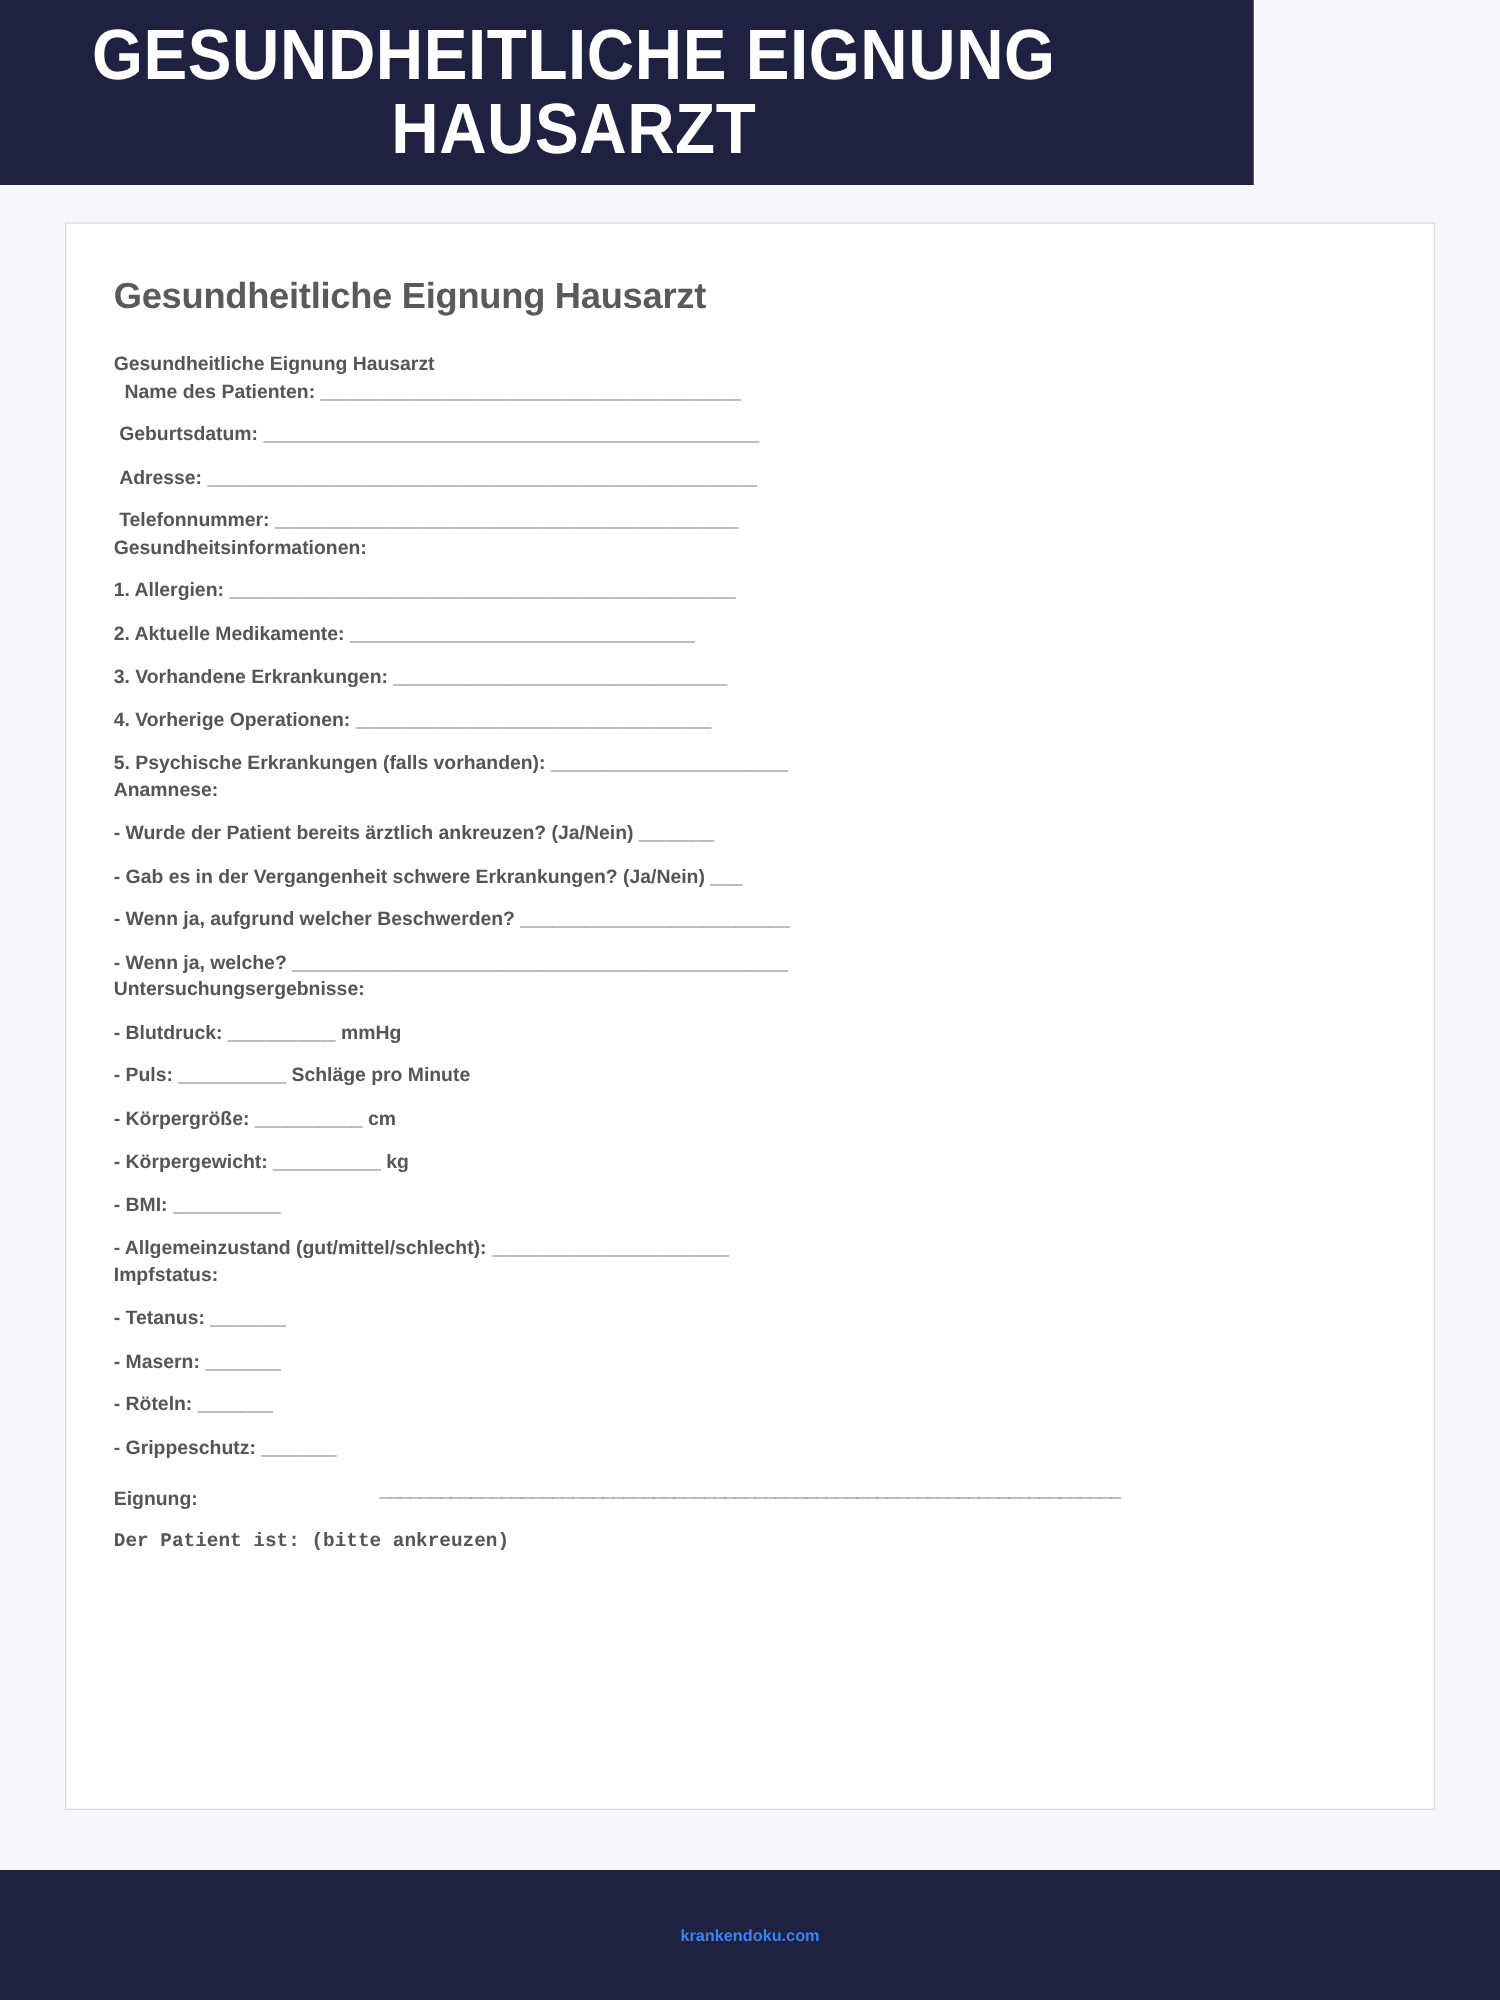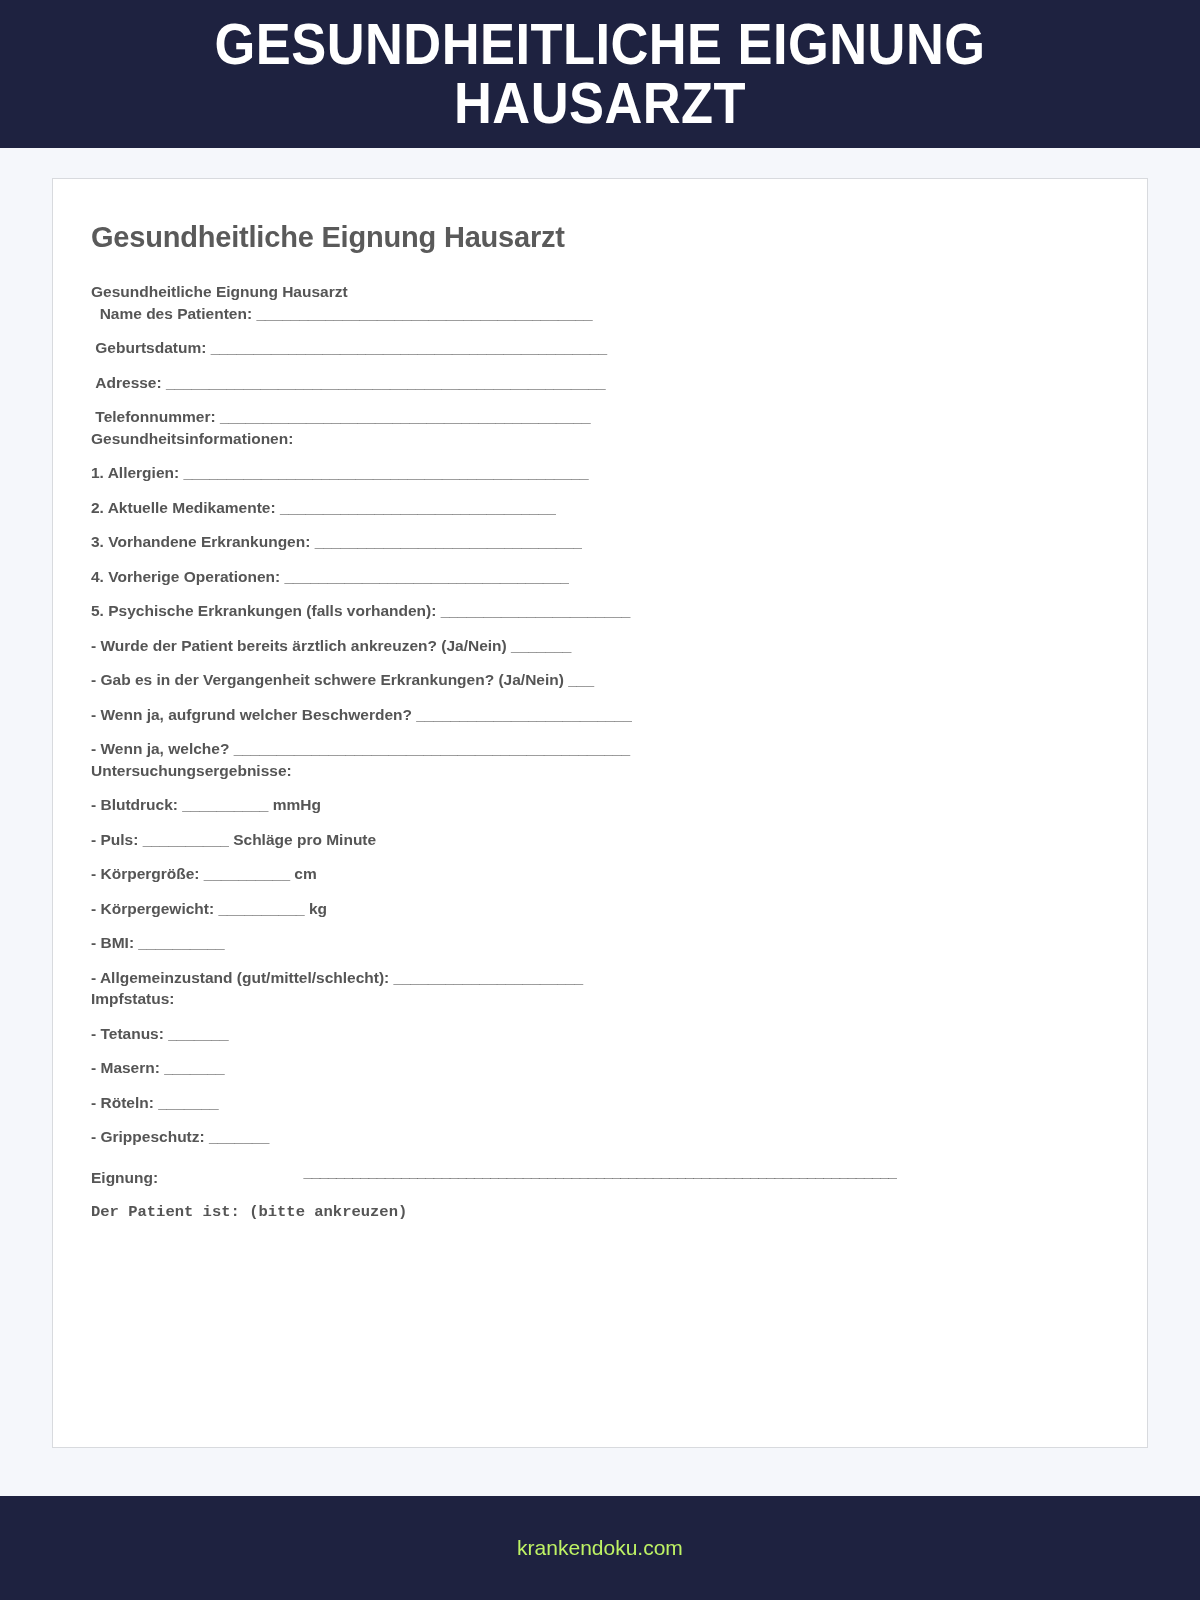--- a/index.html
+++ b/index.html
@@ -10,26 +10,26 @@
     width: 1200px;
     height: 1600px;
     background: #f5f7fb;
     font-family: "Liberation Sans", sans-serif;
     overflow: hidden;
   }
 
   
   .banner {
     background: #1e2240;
-    width: 1200px;
+    width: 1003px;
     height: 148px;
     box-sizing: border-box;
     display: flex;
     align-items: center;
-    justify-content: center;
+    justify-content: flex-start;
     padding: 0 40px;
   }
   .banner-title {
     color: #ffffff;
     font-family: "Liberation Sans Narrow", "Liberation Sans", sans-serif;
     font-weight: bold;
     font-size: 57px;
     line-height: 1.03;
     text-align: center;
     letter-spacing: 0.5px;
@@ -101,23 +101,23 @@
   
   .footer {
     background: #1e2240;
     width: 1200px;
     height: 104px;
     display: flex;
     align-items: center;
     justify-content: center;
   }
   .footer-text {
-    color: #bef264;
-    font-size: 21px;
-    font-weight: normal;
+    color: #3b82f6;
+    font-size: 13px;
+    font-weight: bold;
   }
 </style>
 </head>
 <body>
 
 <div class="banner">
   <h1 class="banner-title">GESUNDHEITLICHE EIGNUNG
 HAUSARZT</h1>
 </div>
 
@@ -134,20 +134,21 @@
       <div class="row"> Adresse: ___________________________________________________</div>
       <div class="row"> Telefonnummer: ___________________________________________</div>
 
       <div class="row tight">Gesundheitsinformationen:</div>
       <div class="row">1. Allergien: _______________________________________________</div>
       <div class="row">2. Aktuelle Medikamente: ________________________________</div>
       <div class="row">3. Vorhandene Erkrankungen: _______________________________</div>
       <div class="row">4. Vorherige Operationen: _________________________________</div>
       <div class="row">5. Psychische Erkrankungen (falls vorhanden): ______________________</div>
 
+      <div class="row tight">Anamnese:</div>
       <div class="row">- Wurde der Patient bereits ärztlich ankreuzen? (Ja/Nein) _______</div>
       <div class="row">- Gab es in der Vergangenheit schwere Erkrankungen? (Ja/Nein) ___</div>
       <div class="row">- Wenn ja, aufgrund welcher Beschwerden? _________________________</div>
       <div class="row">- Wenn ja, welche? ______________________________________________</div>
 
       <div class="row tight">Untersuchungsergebnisse:</div>
       <div class="row">- Blutdruck: __________ mmHg</div>
       <div class="row">- Puls: __________ Schläge pro Minute</div>
       <div class="row">- Körpergröße: __________ cm</div>
       <div class="row">- Körpergewicht: __________ kg</div>

